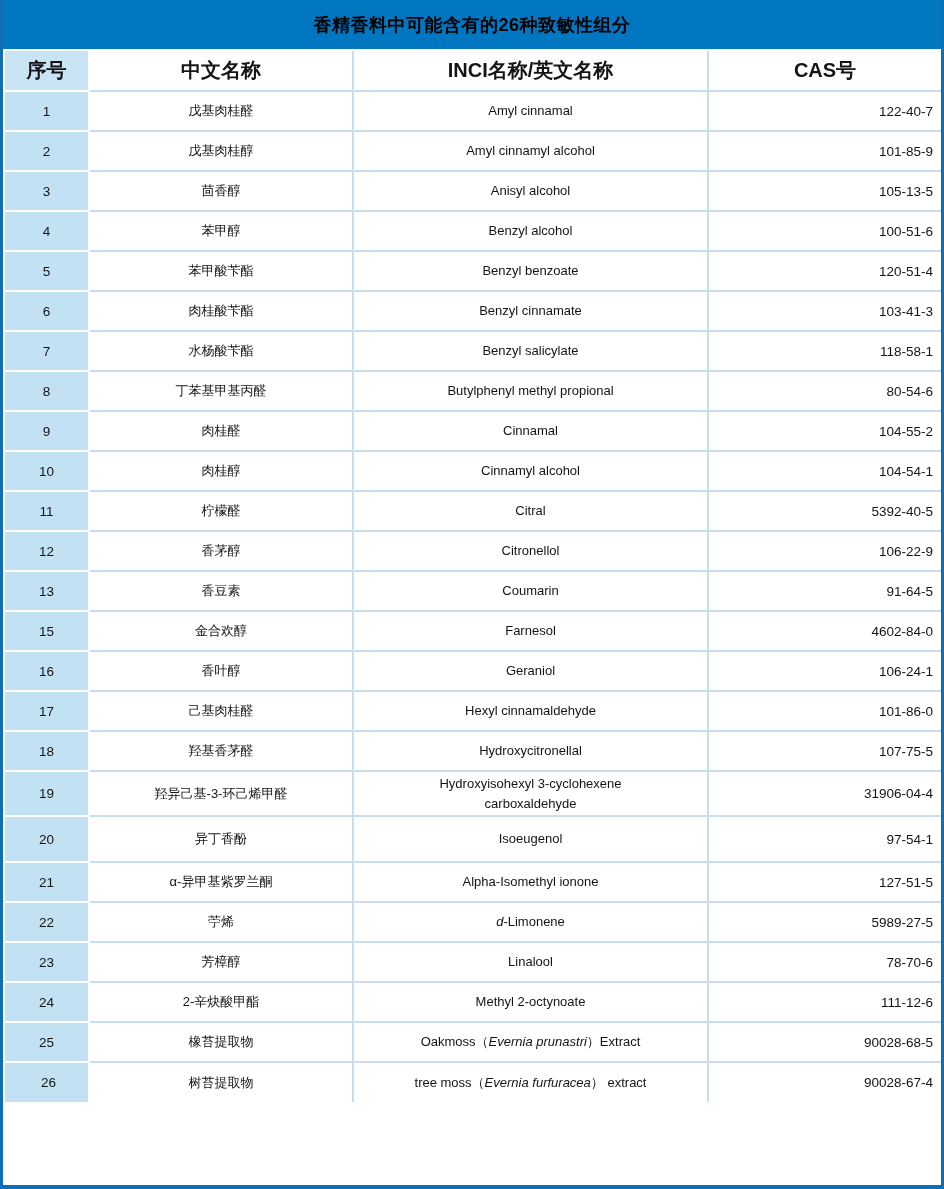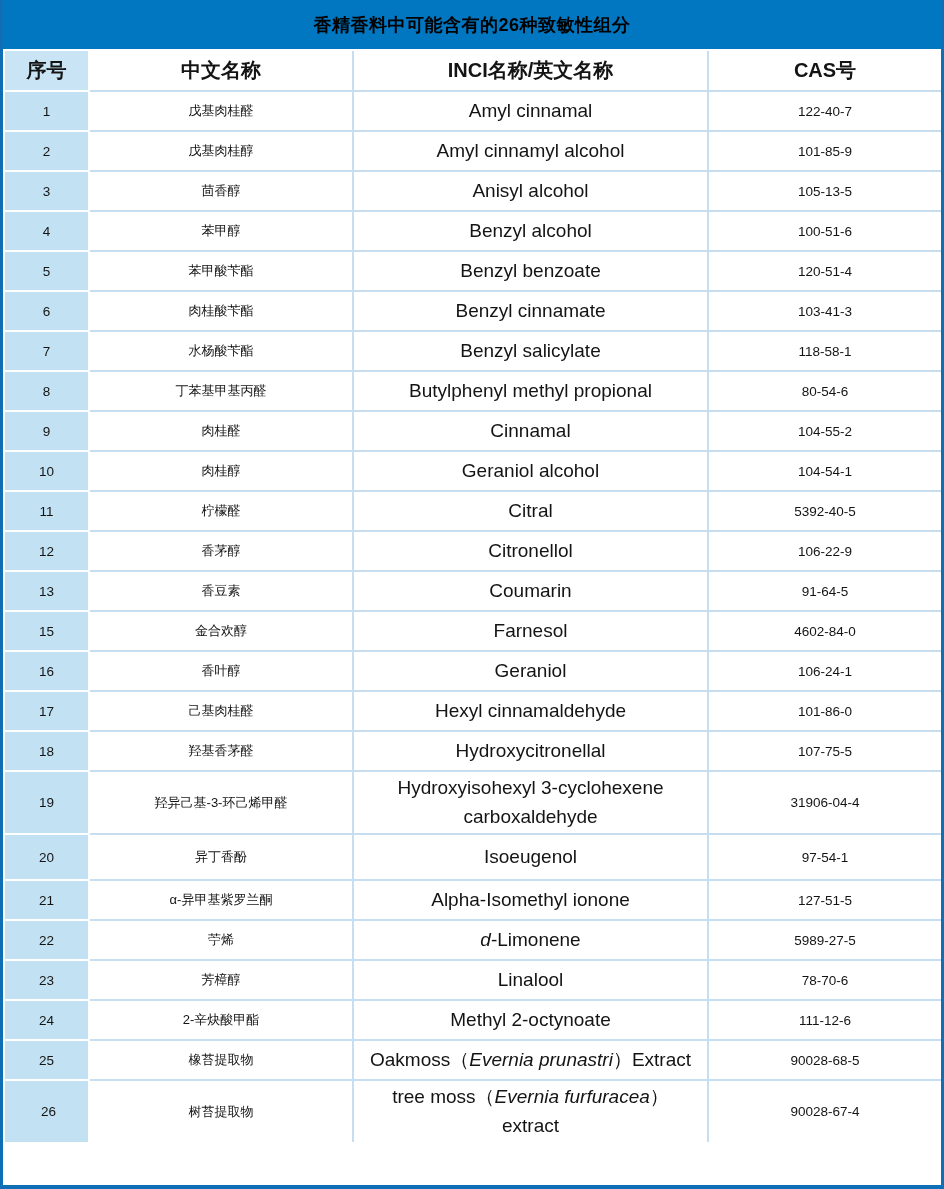--- a/index.html
+++ b/index.html
@@ -68,22 +68,22 @@
     background:#ffffff;
     border:2px solid var(--grid);
     font-size:13.5px;
   }
   tbody td.c-no{
     background:var(--band);
     border-color:#ffffff;
     font-size:13.5px;
   }
   tbody td.c-cn{font-size:13px;}
-  tbody td.c-en{font-size:19px;line-height:1.5;}
-  tbody td.c-cas{font-size:13.5px;}
+  tbody td.c-en{font-size:13px;line-height:1.5;}
+  tbody td.c-cas{font-size:13.5px;text-align:right;}
   tbody tr{height:40px;}
   tbody tr:nth-child(19){height:46px;}
   tbody tr:nth-child(26){height:88px;}
   tbody tr:last-child td{border-bottom:none;}
   tbody tr:last-child td.c-no{border-bottom:none;padding-left:12px;}
 </style>
 </head>
 <body>
 
 <div class="page">
@@ -155,21 +155,21 @@
         </tr>
         <tr>
           <td class="c-no">9</td>
           <td class="c-cn">肉桂醛</td>
           <td class="c-en"><span>Cinnamal</span></td>
           <td class="c-cas">104-55-2</td>
         </tr>
         <tr>
           <td class="c-no">10</td>
           <td class="c-cn">肉桂醇</td>
-          <td class="c-en"><span>Geraniol alcohol</span></td>
+          <td class="c-en"><span>Cinnamyl alcohol</span></td>
           <td class="c-cas">104-54-1</td>
         </tr>
         <tr>
           <td class="c-no">11</td>
           <td class="c-cn">柠檬醛</td>
           <td class="c-en"><span>Citral</span></td>
           <td class="c-cas">5392-40-5</td>
         </tr>
         <tr>
           <td class="c-no">12</td>

